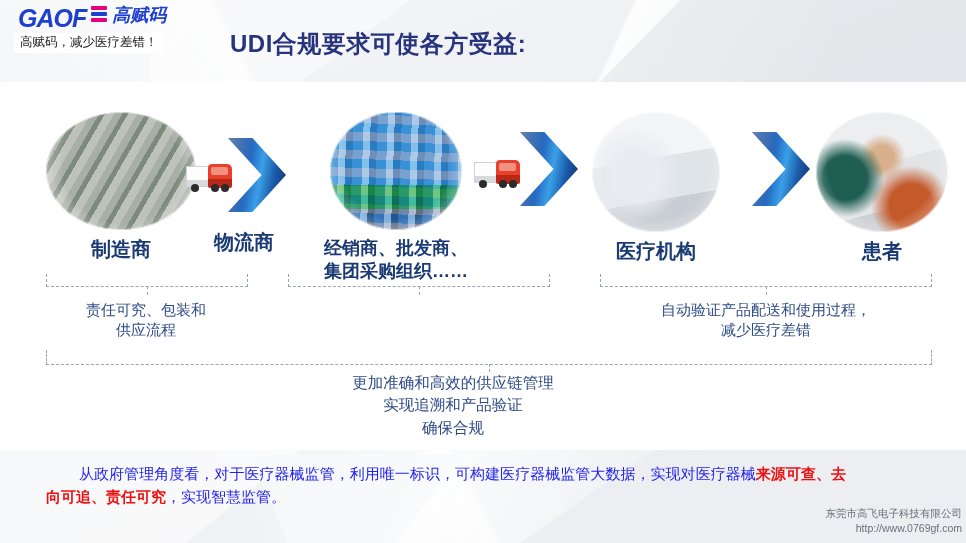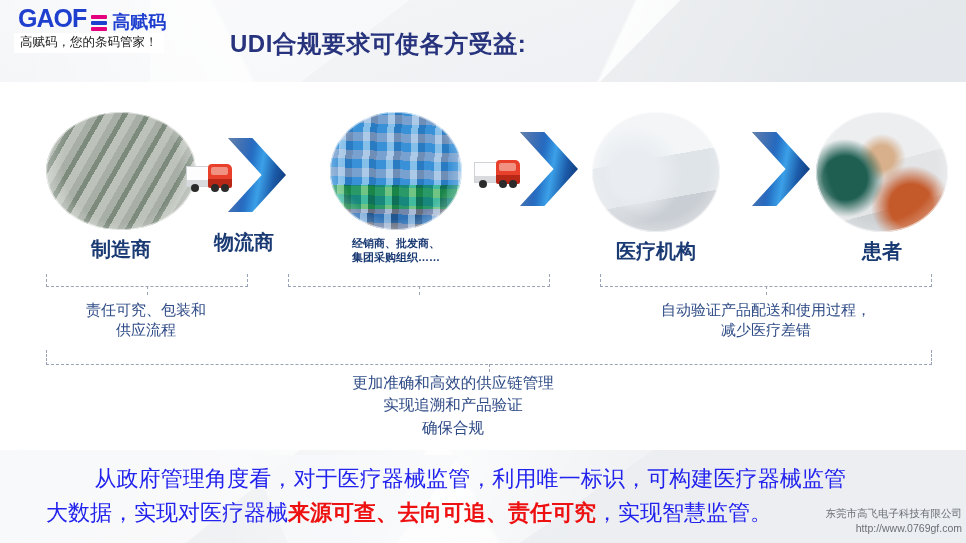--- a/index.html
+++ b/index.html
@@ -21,21 +21,21 @@
   .poly{position:absolute;background:rgba(255,255,255,.55);pointer-events:none;}
   .p1{top:0;left:150px;width:260px;height:82px;clip-path:polygon(0 0,100% 0,58% 100%,0 100%);background:rgba(255,255,255,.45);}
   .p2{top:0;left:600px;width:366px;height:82px;clip-path:polygon(22% 0,100% 0,100% 100%,0 100%);background:rgba(222,225,230,.55);}
   .p3{top:450px;left:0;width:300px;height:93px;clip-path:polygon(0 0,100% 0,62% 100%,0 100%);background:rgba(255,255,255,.6);}
   .p4{top:450px;left:520px;width:446px;height:93px;clip-path:polygon(30% 0,100% 0,100% 100%,0 100%);background:rgba(233,236,240,.75);}
   .p5{top:455px;left:250px;width:210px;height:88px;clip-path:polygon(0 0,100% 0,70% 100%,18% 100%);background:rgba(248,249,251,.8);}
 
   
   .header{position:absolute;top:0;left:0;width:966px;height:82px;}
   .logo{position:absolute;left:14px;top:6px;width:186px;}
-  .logo-top{display:flex;align-items:flex-end;gap:3px;padding-left:4px;}
+  .logo-top{display:flex;align-items:flex-start;gap:3px;padding-left:4px;font-style:italic;}
   .logo-mark{font-size:25px;font-weight:bold;letter-spacing:-1px;color:#1f3fcf;line-height:1;font-family:"Liberation Sans",sans-serif;}
   .logo-bars{display:inline-flex;flex-direction:column;justify-content:center;gap:2px;padding:0 2px;}
   .logo-bars i{display:block;width:16px;height:4px;border-radius:1px;}
   .logo-bars i:nth-child(1){background:#e5007d;}
   .logo-bars i:nth-child(2){background:#1f3fcf;}
   .logo-bars i:nth-child(3){background:#e5007d;}
   .logo-cn{font-size:18px;font-weight:bold;color:#1f3fcf;line-height:1;}
   .logo-tag{margin-top:2px;background:#ffffff;display:inline-block;padding:1px 6px 2px 6px;font-size:12.5px;color:#1a1a1a;white-space:nowrap;font-weight:500;}
   .title{
     position:absolute;left:230px;top:28px;
@@ -54,21 +54,21 @@
     border-radius:50%;
     background-repeat:no-repeat;background-size:cover;
     box-shadow:0 0 0 1px rgba(255,255,255,.6) inset;
     overflow:hidden;position:relative;
   }
   .circle::after{content:"";position:absolute;inset:0;border-radius:50%;
     background:radial-gradient(circle at 50% 45%,rgba(255,255,255,0) 58%,rgba(255,255,255,.55) 88%,rgba(255,255,255,.95) 100%);}
   .node-label{
     margin-top:7px;font-size:20px;font-weight:bold;color:#1a3a73;line-height:1.25;white-space:nowrap;
   }
-  .node-label.two{font-size:11px;}
+  .node-label.two{font-size:18px;}
 
   
   .img-factory{background-image:
      linear-gradient(20deg,rgba(60,80,60,.25) 0 100%),
      repeating-linear-gradient(120deg,#cfd3cd 0 7px,#9aa79a 7px 12px,#e9ebe6 12px 20px),
      repeating-linear-gradient(28deg,#7d8c7d 0 5px,#dfe3dc 5px 11px);
      background-blend-mode:multiply,normal,normal;}
   .img-warehouse{background-image:
      repeating-linear-gradient(92deg,#2e5fa3 0 10px,#7ea3d0 10px 17px,#1d3f73 17px 24px),
      repeating-linear-gradient(2deg,#cfa96b 0 9px,#6e7f8f 9px 18px),
@@ -102,21 +102,21 @@
   .bracket{position:absolute;border:1px dashed #9aa3b5;border-top:none;height:12px;}
   .bracket .stem{position:absolute;left:50%;top:12px;width:0;border-left:1px dashed #9aa3b5;height:9px;}
   .cap{position:absolute;text-align:center;font-size:15px;color:#2e4b86;line-height:1.35;}
   .summary-bracket{position:absolute;border:1px dashed #9aa3b5;border-top:none;height:14px;}
   .summary-bracket .stem{position:absolute;left:50%;top:14px;width:0;border-left:1px dashed #9aa3b5;height:8px;}
   .summary{position:absolute;width:906px;text-align:center;font-size:15.5px;color:#2e4b86;line-height:1.45;}
 
   
   .bottom{
     position:absolute;left:46px;top:462px;width:800px;
-    font-size:22px;line-height:1.55;color:#2323ee;font-weight:500;text-align:justify;
+    font-size:15px;line-height:1.55;color:#2323ee;font-weight:500;text-align:justify;
   }
   .bottom .red{color:#ee1111;font-weight:600;}
   .bottom .ind{padding-left:2.2em;}
   .footer{
     position:absolute;right:4px;bottom:7px;text-align:right;
     font-size:10.5px;color:#6b6f76;line-height:1.45;
   }
 </style>
 </head>
 <body>
@@ -132,21 +132,21 @@
     <div class="logo">
       <div class="logo-top">
         <span class="logo-mark">GAOF</span>
         <span class="logo-bars">
             <i></i>
             <i></i>
             <i></i>
           </span>
         <span class="logo-cn">高赋码</span>
       </div>
-      <div class="logo-tag">高赋码，您的条码管家！</div>
+      <div class="logo-tag">高赋码，减少医疗差错！</div>
     </div>
     <div class="title">UDI合规要求可使各方受益:</div>
   </div>
 
   <div class="panel">
 
     <div class="flow">
 
       <div class="node" style="left:46px;top:12px;width:150px;">
         <div class="circle img-factory" style="width:150px;height:118px;margin:0 auto;"></div>

